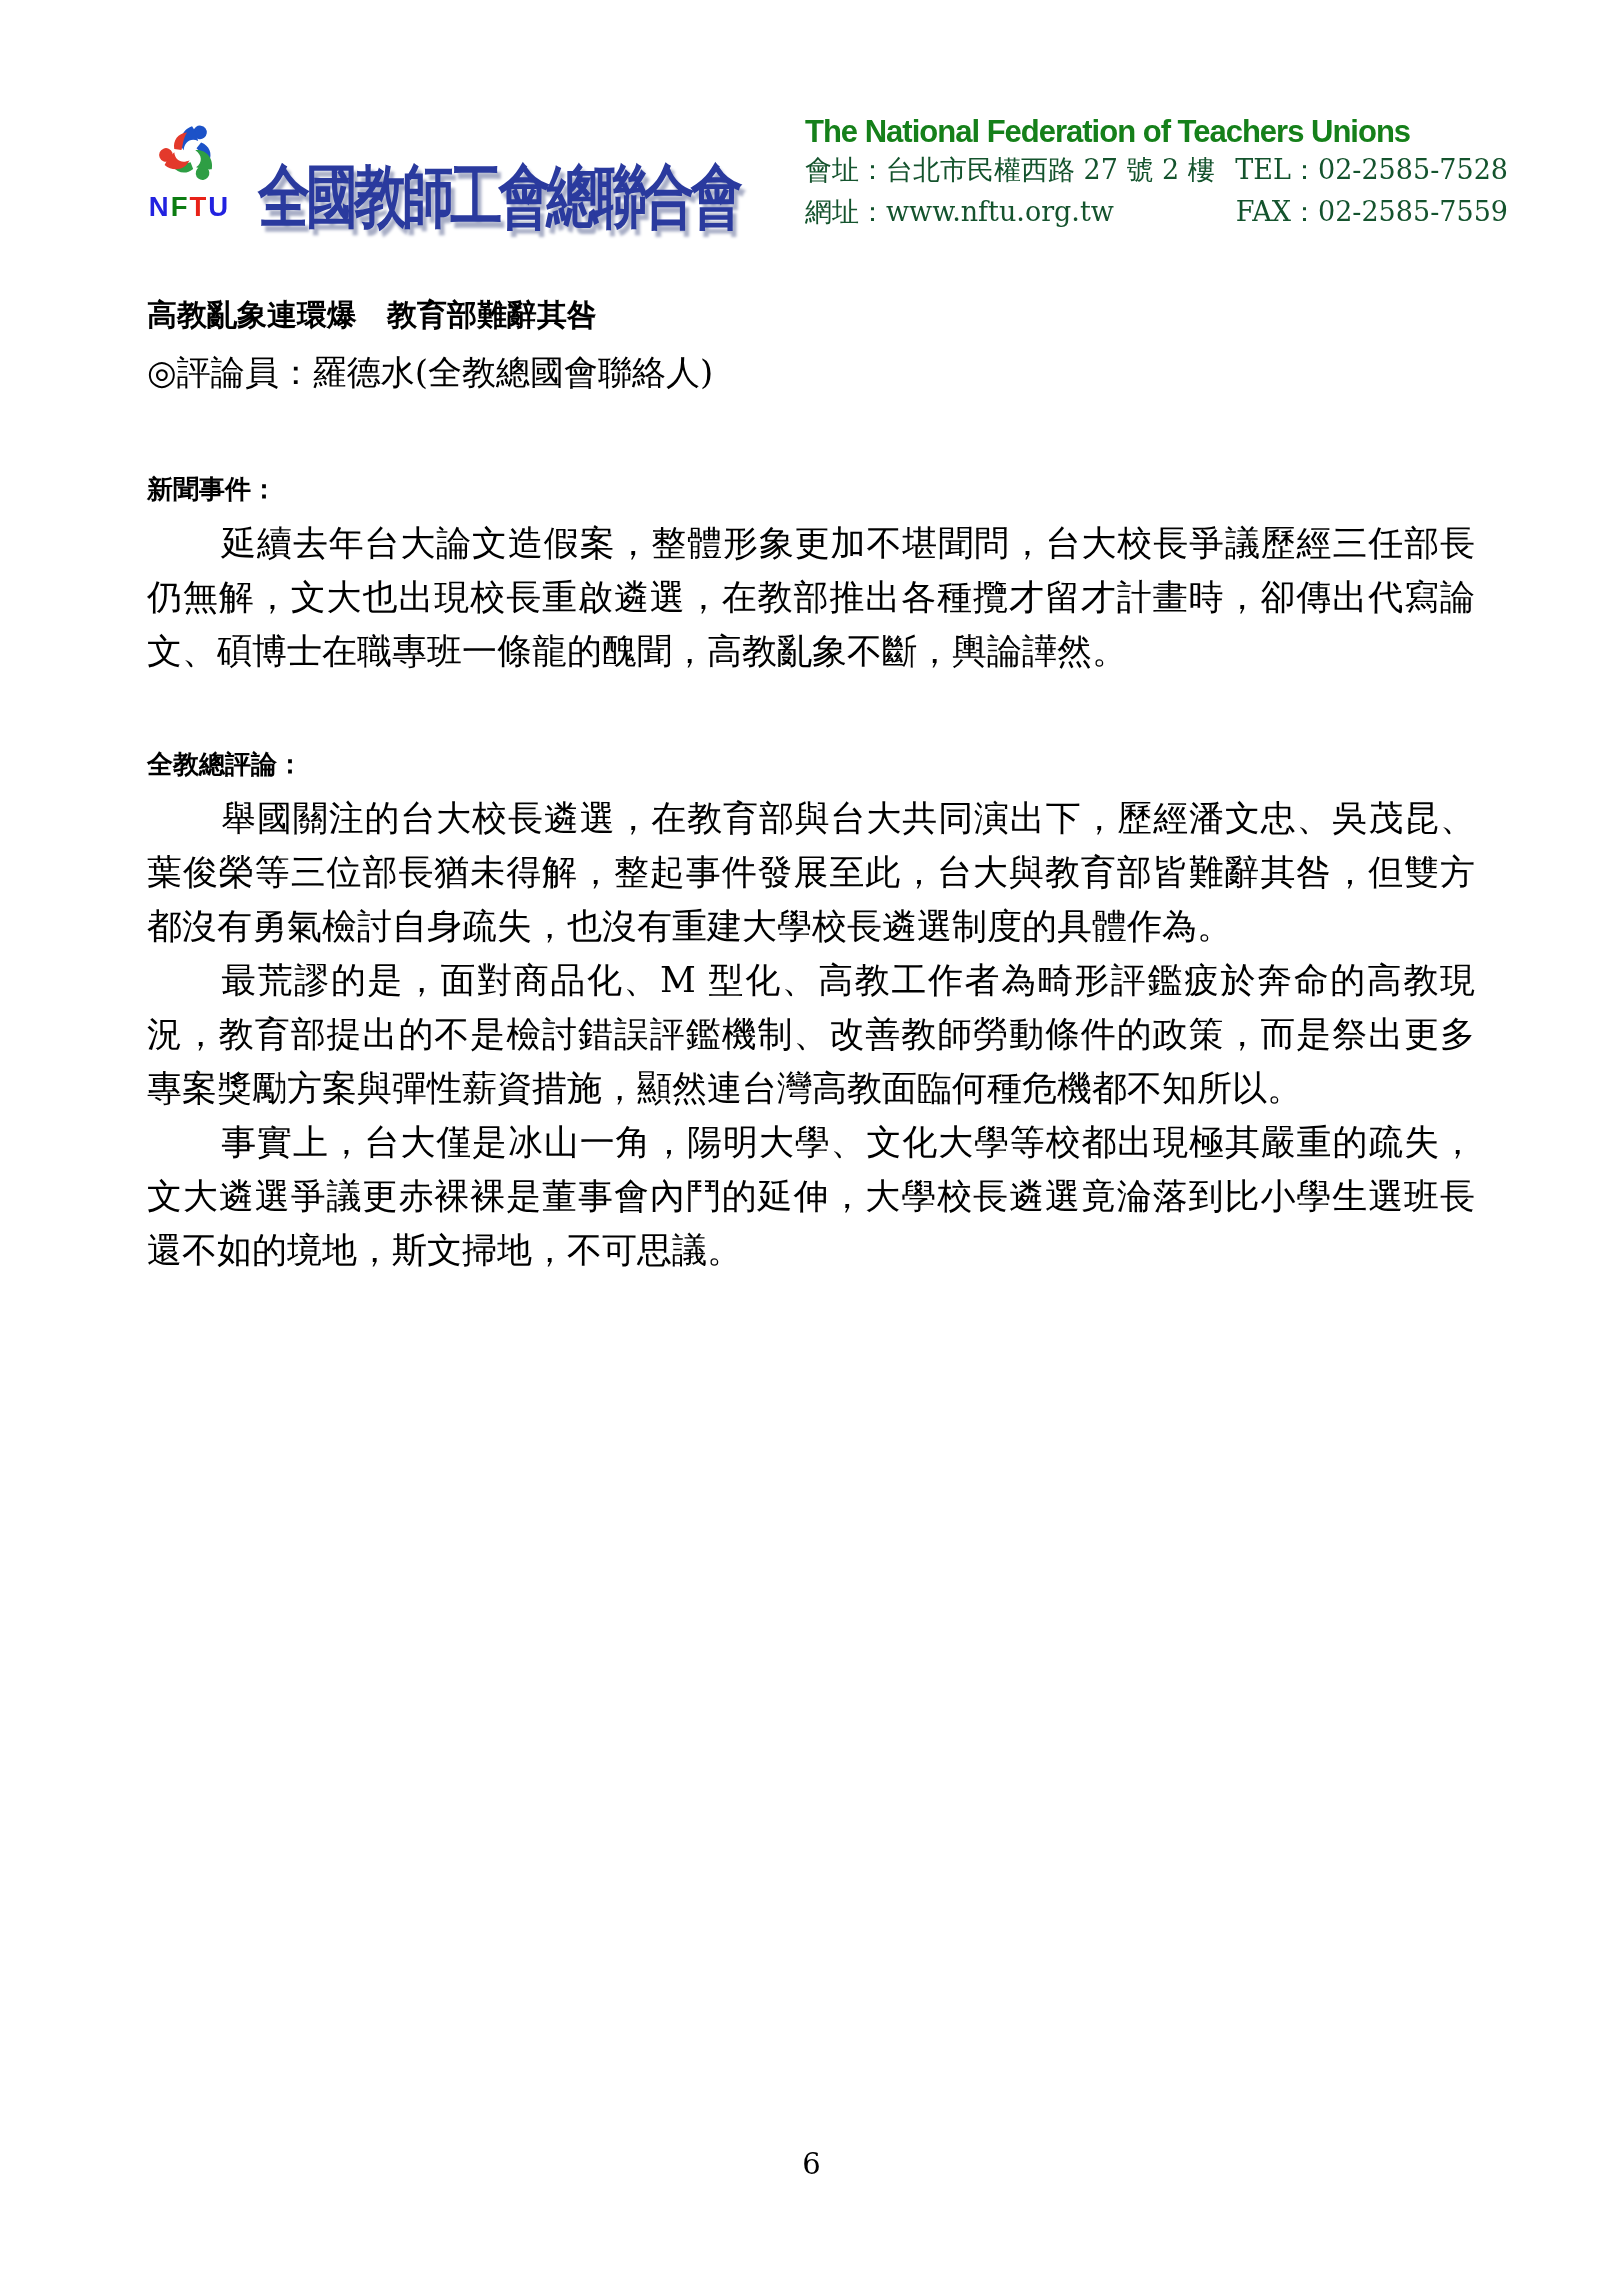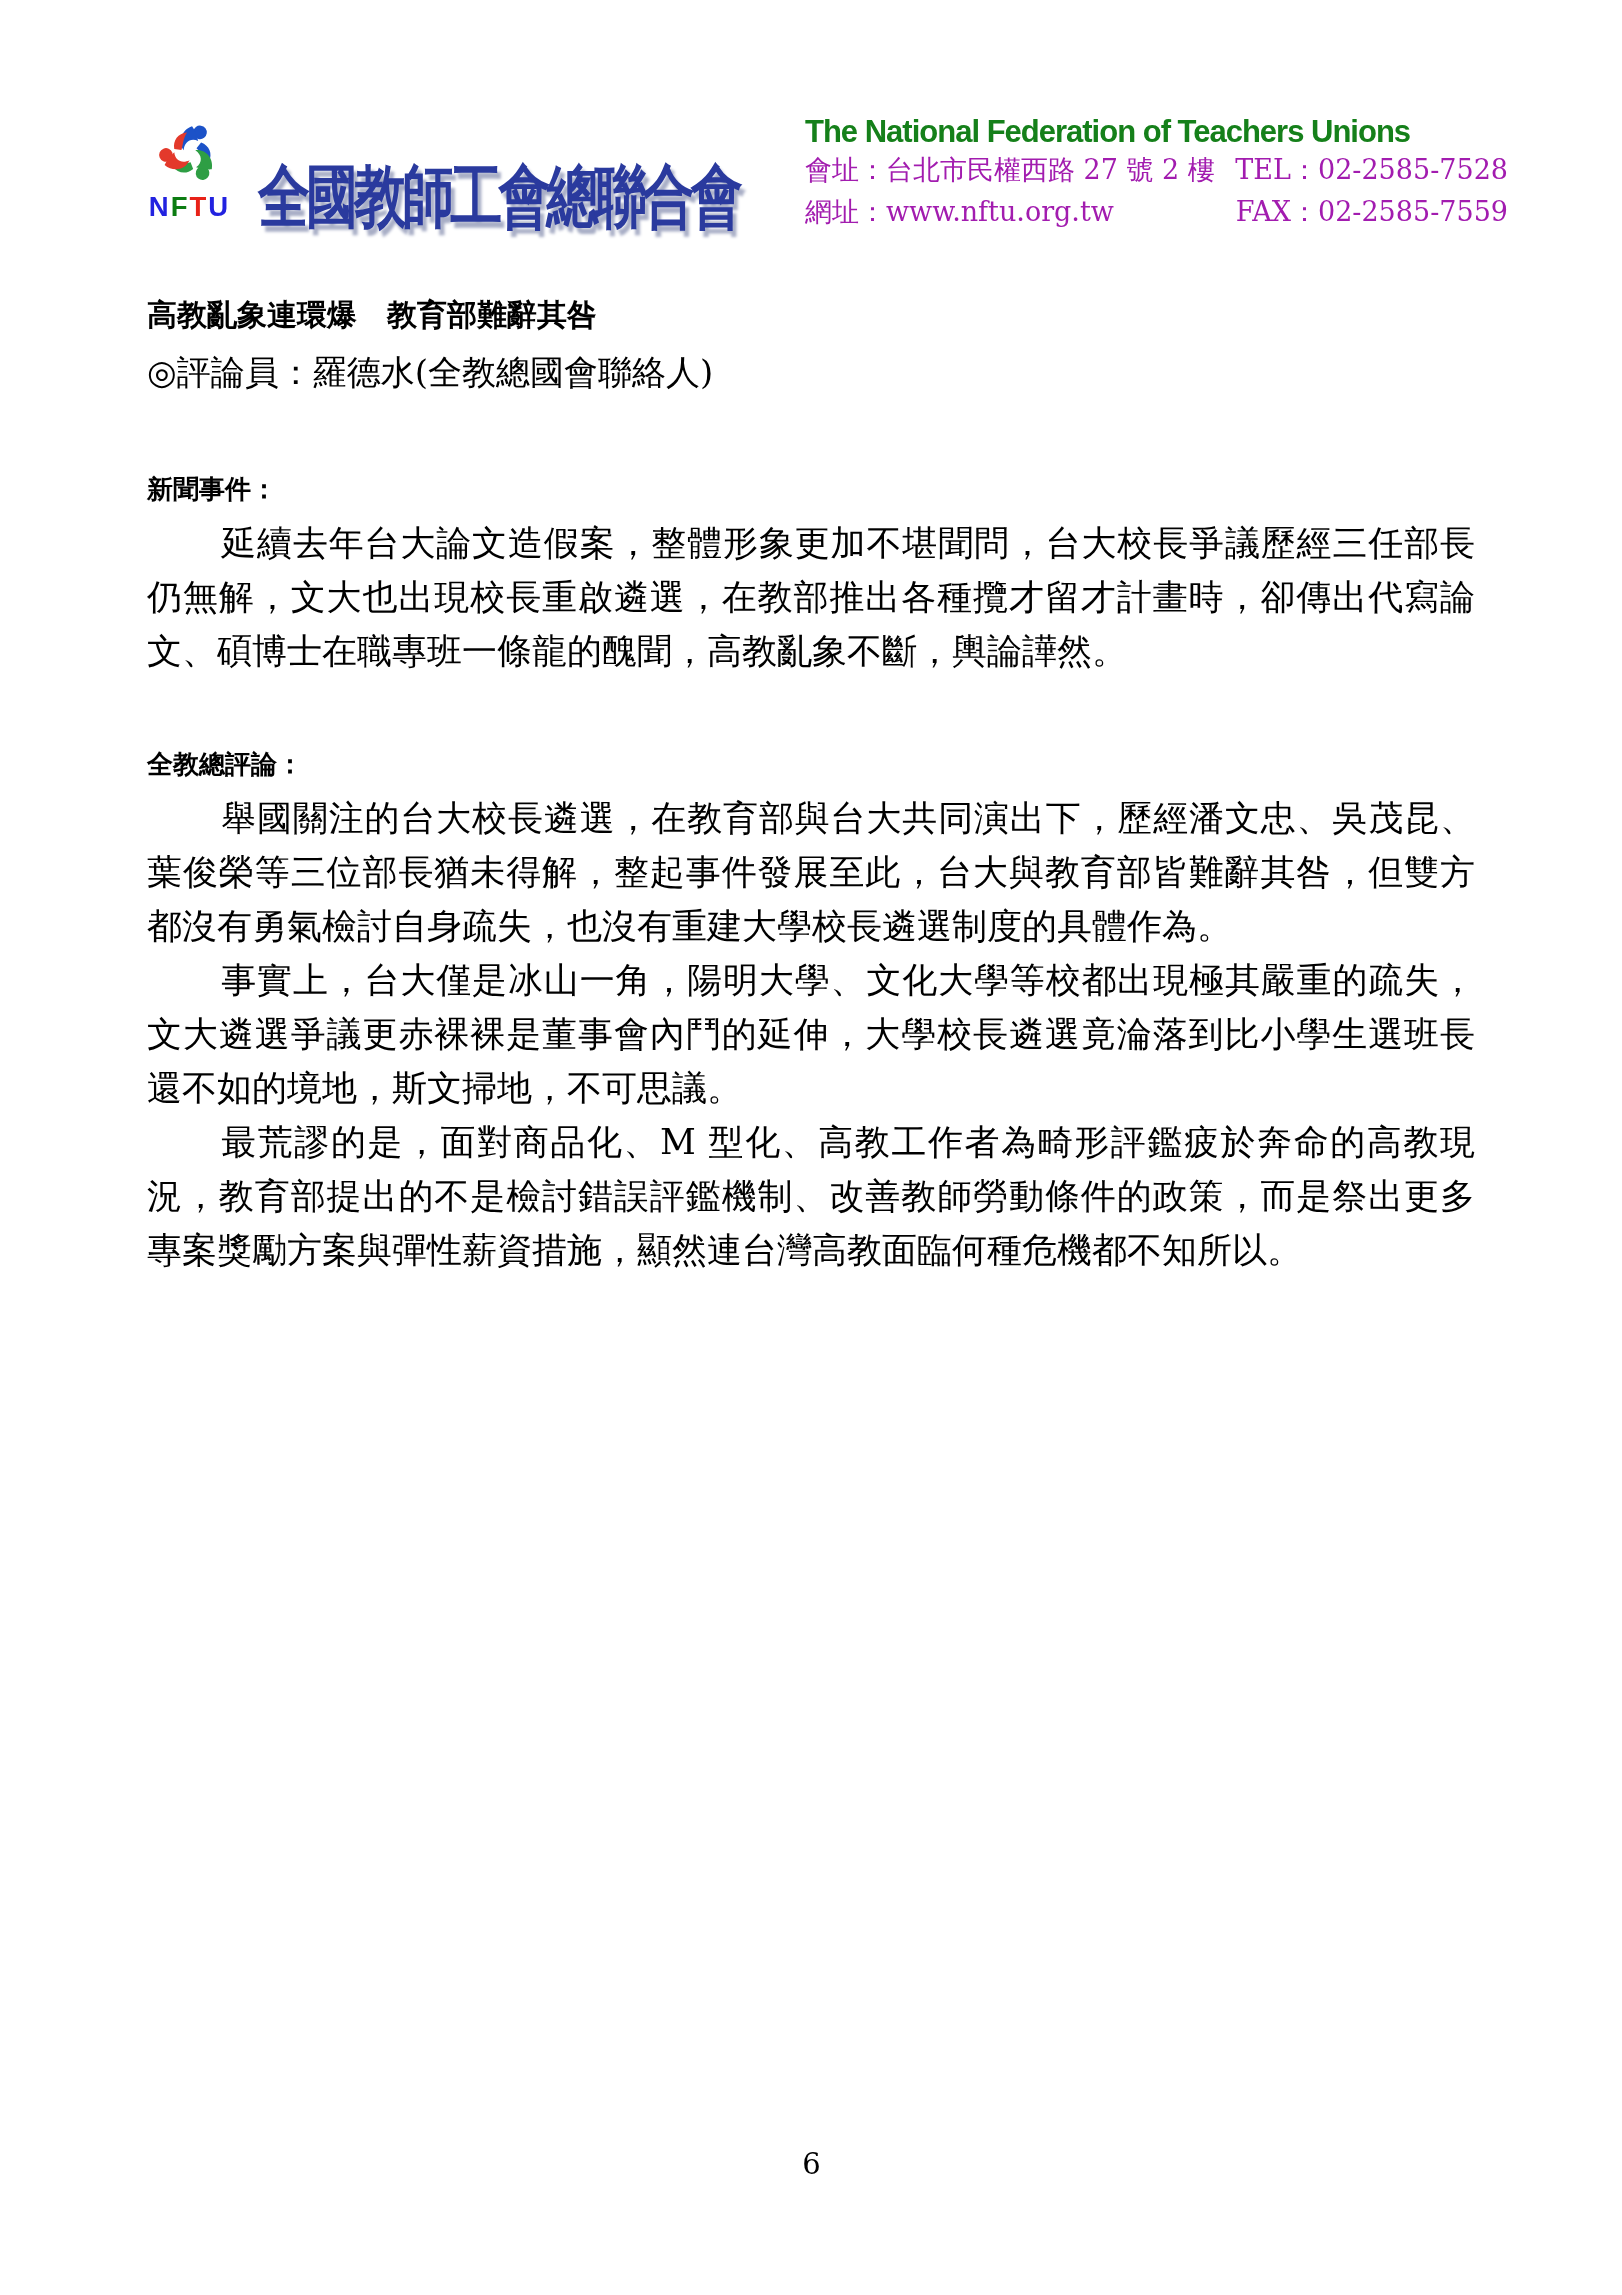--- a/index.html
+++ b/index.html
@@ -72,21 +72,21 @@
     font-weight: bold;
     font-size: 31px;
     line-height: 34px;
     color: #15801a;
     letter-spacing: -1px;
     white-space: nowrap;
   }
   .addr-row {
     display: flex;
     justify-content: space-between;
-    color: #a21caf;
+    color: #14532d;
     font-size: 27px;
     line-height: 42px;
   }
   .addr-row .left-part  { white-space: nowrap; }
   .addr-row .right-part { white-space: nowrap; }
 
   
   .content {
     position: absolute;
     left: 147px;
@@ -179,22 +179,22 @@
     <div class="byline">◎評論員：羅德水(全教總國會聯絡人)</div>
 
     <section class="sec sec-news">
       <h2 class="sec-head">新聞事件：</h2>
       <p class="para">延續去年台大論文造假案，整體形象更加不堪聞問，台大校長爭議歷經三任部長仍無解，文大也出現校長重啟遴選，在教部推出各種攬才留才計畫時，卻傳出代寫論文、碩博士在職專班一條龍的醜聞，高教亂象不斷，輿論譁然。</p>
     </section>
 
     <section class="sec sec-comment">
       <h2 class="sec-head">全教總評論：</h2>
       <p class="para">舉國關注的台大校長遴選，在教育部與台大共同演出下，歷經潘文忠、吳茂昆、葉俊榮等三位部長猶未得解，整起事件發展至此，台大與教育部皆難辭其咎，但雙方都沒有勇氣檢討自身疏失，也沒有重建大學校長遴選制度的具體作為。</p>
+      <p class="para">最荒謬的是，面對商品化、M 型化、高教工作者為畸形評鑑疲於奔命的高教現況，教育部提出的不是檢討錯誤評鑑機制、改善教師勞動條件的政策，而是祭出更多專案獎勵方案與彈性薪資措施，顯然連台灣高教面臨何種危機都不知所以。</p>
       <p class="para">事實上，台大僅是冰山一角，陽明大學、文化大學等校都出現極其嚴重的疏失，文大遴選爭議更赤裸裸是董事會內鬥的延伸，大學校長遴選竟淪落到比小學生選班長還不如的境地，斯文掃地，不可思議。</p>
-      <p class="para">最荒謬的是，面對商品化、M 型化、高教工作者為畸形評鑑疲於奔命的高教現況，教育部提出的不是檢討錯誤評鑑機制、改善教師勞動條件的政策，而是祭出更多專案獎勵方案與彈性薪資措施，顯然連台灣高教面臨何種危機都不知所以。</p>
     </section>
   </main>
 
   <footer>
     <div class="page-number">6</div>
   </footer>
 
 </div>
 
 

